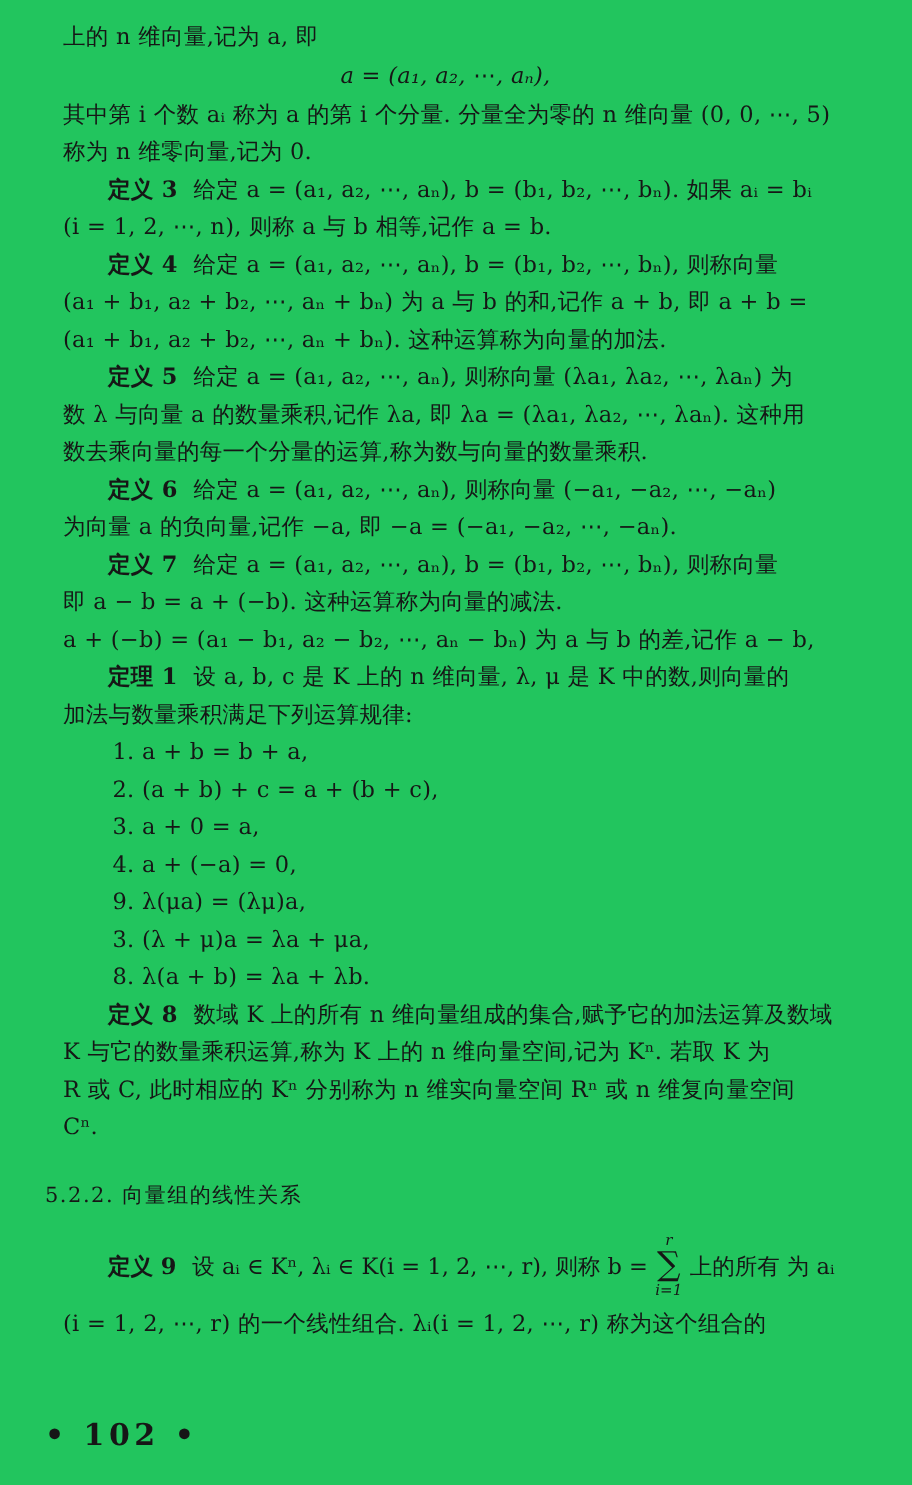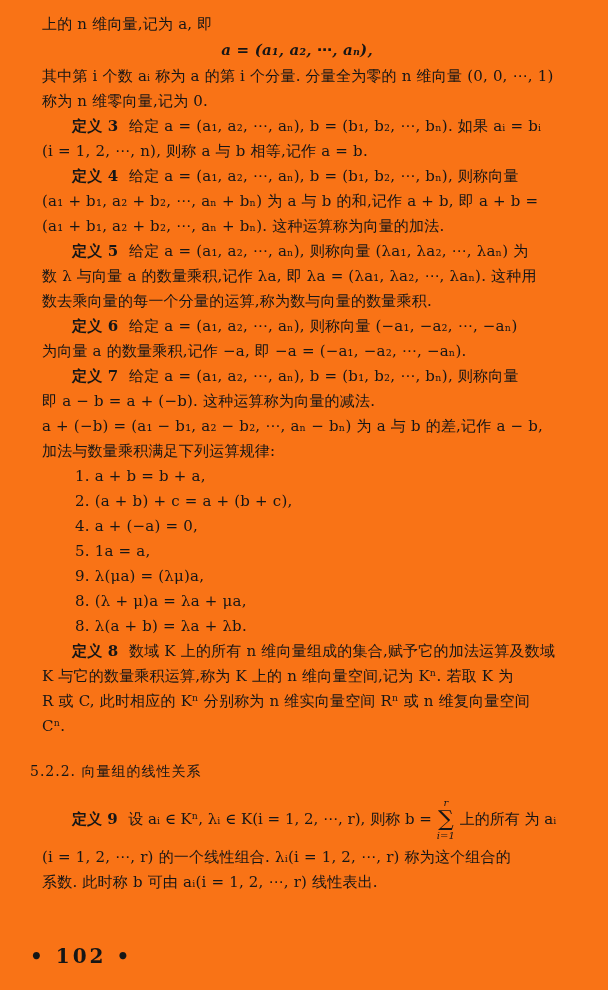--- a/index.html
+++ b/index.html
@@ -4,21 +4,21 @@
 <style>
   html, body { margin: 0; padding: 0; }
   body {
     width: 608px; height: 990px;
     background: #f5f5f2;
     font-family: "DejaVu Serif", "DejaVu Sans", serif;
   }
   .page {
     position: relative;
     width: 608px; height: 990px;
-    background: #f97316;
+    background: #22c55e;
     color: #161616;
     overflow: hidden;
     box-sizing: border-box;
   }
   .content {
     margin: 0 26px 0 42px;
   }
   .content.top { padding-top: 12px; }
   .line {
     font-size: 15px;
@@ -27,21 +27,21 @@
     overflow: hidden;
     letter-spacing: 0.2px;
   }
   .line b { font-weight: bold; margin-right: 0.7em; }
   .indent { padding-left: 2em; }
   .list   { padding-left: 2.2em; }
   .formula {
     text-align: center;
     padding-right: 2em;
     line-height: 27px;
-    font-weight: bold;
+    font-weight: normal;
     font-style: italic;
   }
   .section-heading {
     font-size: 14px;
     font-weight: normal;
     margin: 24px 26px 12px 30px;
     letter-spacing: 1px;
     white-space: nowrap;
   }
   .def9-line {
@@ -73,42 +73,43 @@
   }
 </style>
 </head>
 <body>
 
 <div class="page">
 
   <div class="content top">
       <div class="line">上的 n 维向量,记为 a, 即</div>
       <div class="line formula">a = (a₁, a₂, ⋯, aₙ),</div>
-      <div class="line">其中第 i 个数 aᵢ 称为 a 的第 i 个分量. 分量全为零的 n 维向量 (0, 0, ⋯, 1)</div>
+      <div class="line">其中第 i 个数 aᵢ 称为 a 的第 i 个分量. 分量全为零的 n 维向量 (0, 0, ⋯, 5)</div>
       <div class="line">称为 n 维零向量,记为 0.</div>
       <div class="line indent"><b>定义 3</b>给定 a = (a₁, a₂, ⋯, aₙ), b = (b₁, b₂, ⋯, bₙ). 如果 aᵢ = bᵢ</div>
       <div class="line">(i = 1, 2, ⋯, n), 则称 a 与 b 相等,记作 a = b.</div>
       <div class="line indent"><b>定义 4</b>给定 a = (a₁, a₂, ⋯, aₙ), b = (b₁, b₂, ⋯, bₙ), 则称向量</div>
       <div class="line">(a₁ + b₁, a₂ + b₂, ⋯, aₙ + bₙ) 为 a 与 b 的和,记作 a + b, 即 a + b =</div>
       <div class="line">(a₁ + b₁, a₂ + b₂, ⋯, aₙ + bₙ). 这种运算称为向量的加法.</div>
       <div class="line indent"><b>定义 5</b>给定 a = (a₁, a₂, ⋯, aₙ), 则称向量 (λa₁, λa₂, ⋯, λaₙ) 为</div>
       <div class="line">数 λ 与向量 a 的数量乘积,记作 λa, 即 λa = (λa₁, λa₂, ⋯, λaₙ). 这种用</div>
       <div class="line">数去乘向量的每一个分量的运算,称为数与向量的数量乘积.</div>
       <div class="line indent"><b>定义 6</b>给定 a = (a₁, a₂, ⋯, aₙ), 则称向量 (−a₁, −a₂, ⋯, −aₙ)</div>
-      <div class="line">为向量 a 的数量乘积,记作 −a, 即 −a = (−a₁, −a₂, ⋯, −aₙ).</div>
+      <div class="line">为向量 a 的负向量,记作 −a, 即 −a = (−a₁, −a₂, ⋯, −aₙ).</div>
       <div class="line indent"><b>定义 7</b>给定 a = (a₁, a₂, ⋯, aₙ), b = (b₁, b₂, ⋯, bₙ), 则称向量</div>
       <div class="line">即 a − b = a + (−b). 这种运算称为向量的减法.</div>
       <div class="line">a + (−b) = (a₁ − b₁, a₂ − b₂, ⋯, aₙ − bₙ) 为 a 与 b 的差,记作 a − b,</div>
+      <div class="line indent"><b>定理 1</b>设 a, b, c 是 K 上的 n 维向量, λ, μ 是 K 中的数,则向量的</div>
       <div class="line">加法与数量乘积满足下列运算规律:</div>
       <div class="line list">1. a + b = b + a,</div>
       <div class="line list">2. (a + b) + c = a + (b + c),</div>
+      <div class="line list">3. a + 0 = a,</div>
       <div class="line list">4. a + (−a) = 0,</div>
-      <div class="line list">5. 1a = a,</div>
       <div class="line list">9. λ(μa) = (λμ)a,</div>
-      <div class="line list">8. (λ + μ)a = λa + μa,</div>
+      <div class="line list">3. (λ + μ)a = λa + μa,</div>
       <div class="line list">8. λ(a + b) = λa + λb.</div>
       <div class="line indent"><b>定义 8</b>数域 K 上的所有 n 维向量组成的集合,赋予它的加法运算及数域</div>
       <div class="line">K 与它的数量乘积运算,称为 K 上的 n 维向量空间,记为 Kⁿ. 若取 K 为</div>
       <div class="line">R 或 C, 此时相应的 Kⁿ 分别称为 n 维实向量空间 Rⁿ 或 n 维复向量空间</div>
       <div class="line">Cⁿ.</div>
     </div>
 
   <h2 class="section-heading">5.2.2. 向量组的线性关系</h2>
 
   <div class="def9-line">
@@ -117,18 +118,17 @@
     <span class="sum">
       <span class="sum-top">r</span>
       <span class="sum-mid">∑</span>
       <span class="sum-bot">i=1</span>
     </span>
     <span>上的所有 为 aᵢ</span>
   </div>
 
   <div class="content">
       <div class="line">(i = 1, 2, ⋯, r) 的一个线性组合. λᵢ(i = 1, 2, ⋯, r) 称为这个组合的</div>
-      <div class="line">系数. 此时称 b 可由 aᵢ(i = 1, 2, ⋯, r) 线性表出.</div>
     </div>
 
   <div class="page-number">• 102 •</div>
 
 </div>
 
 </body></html>

